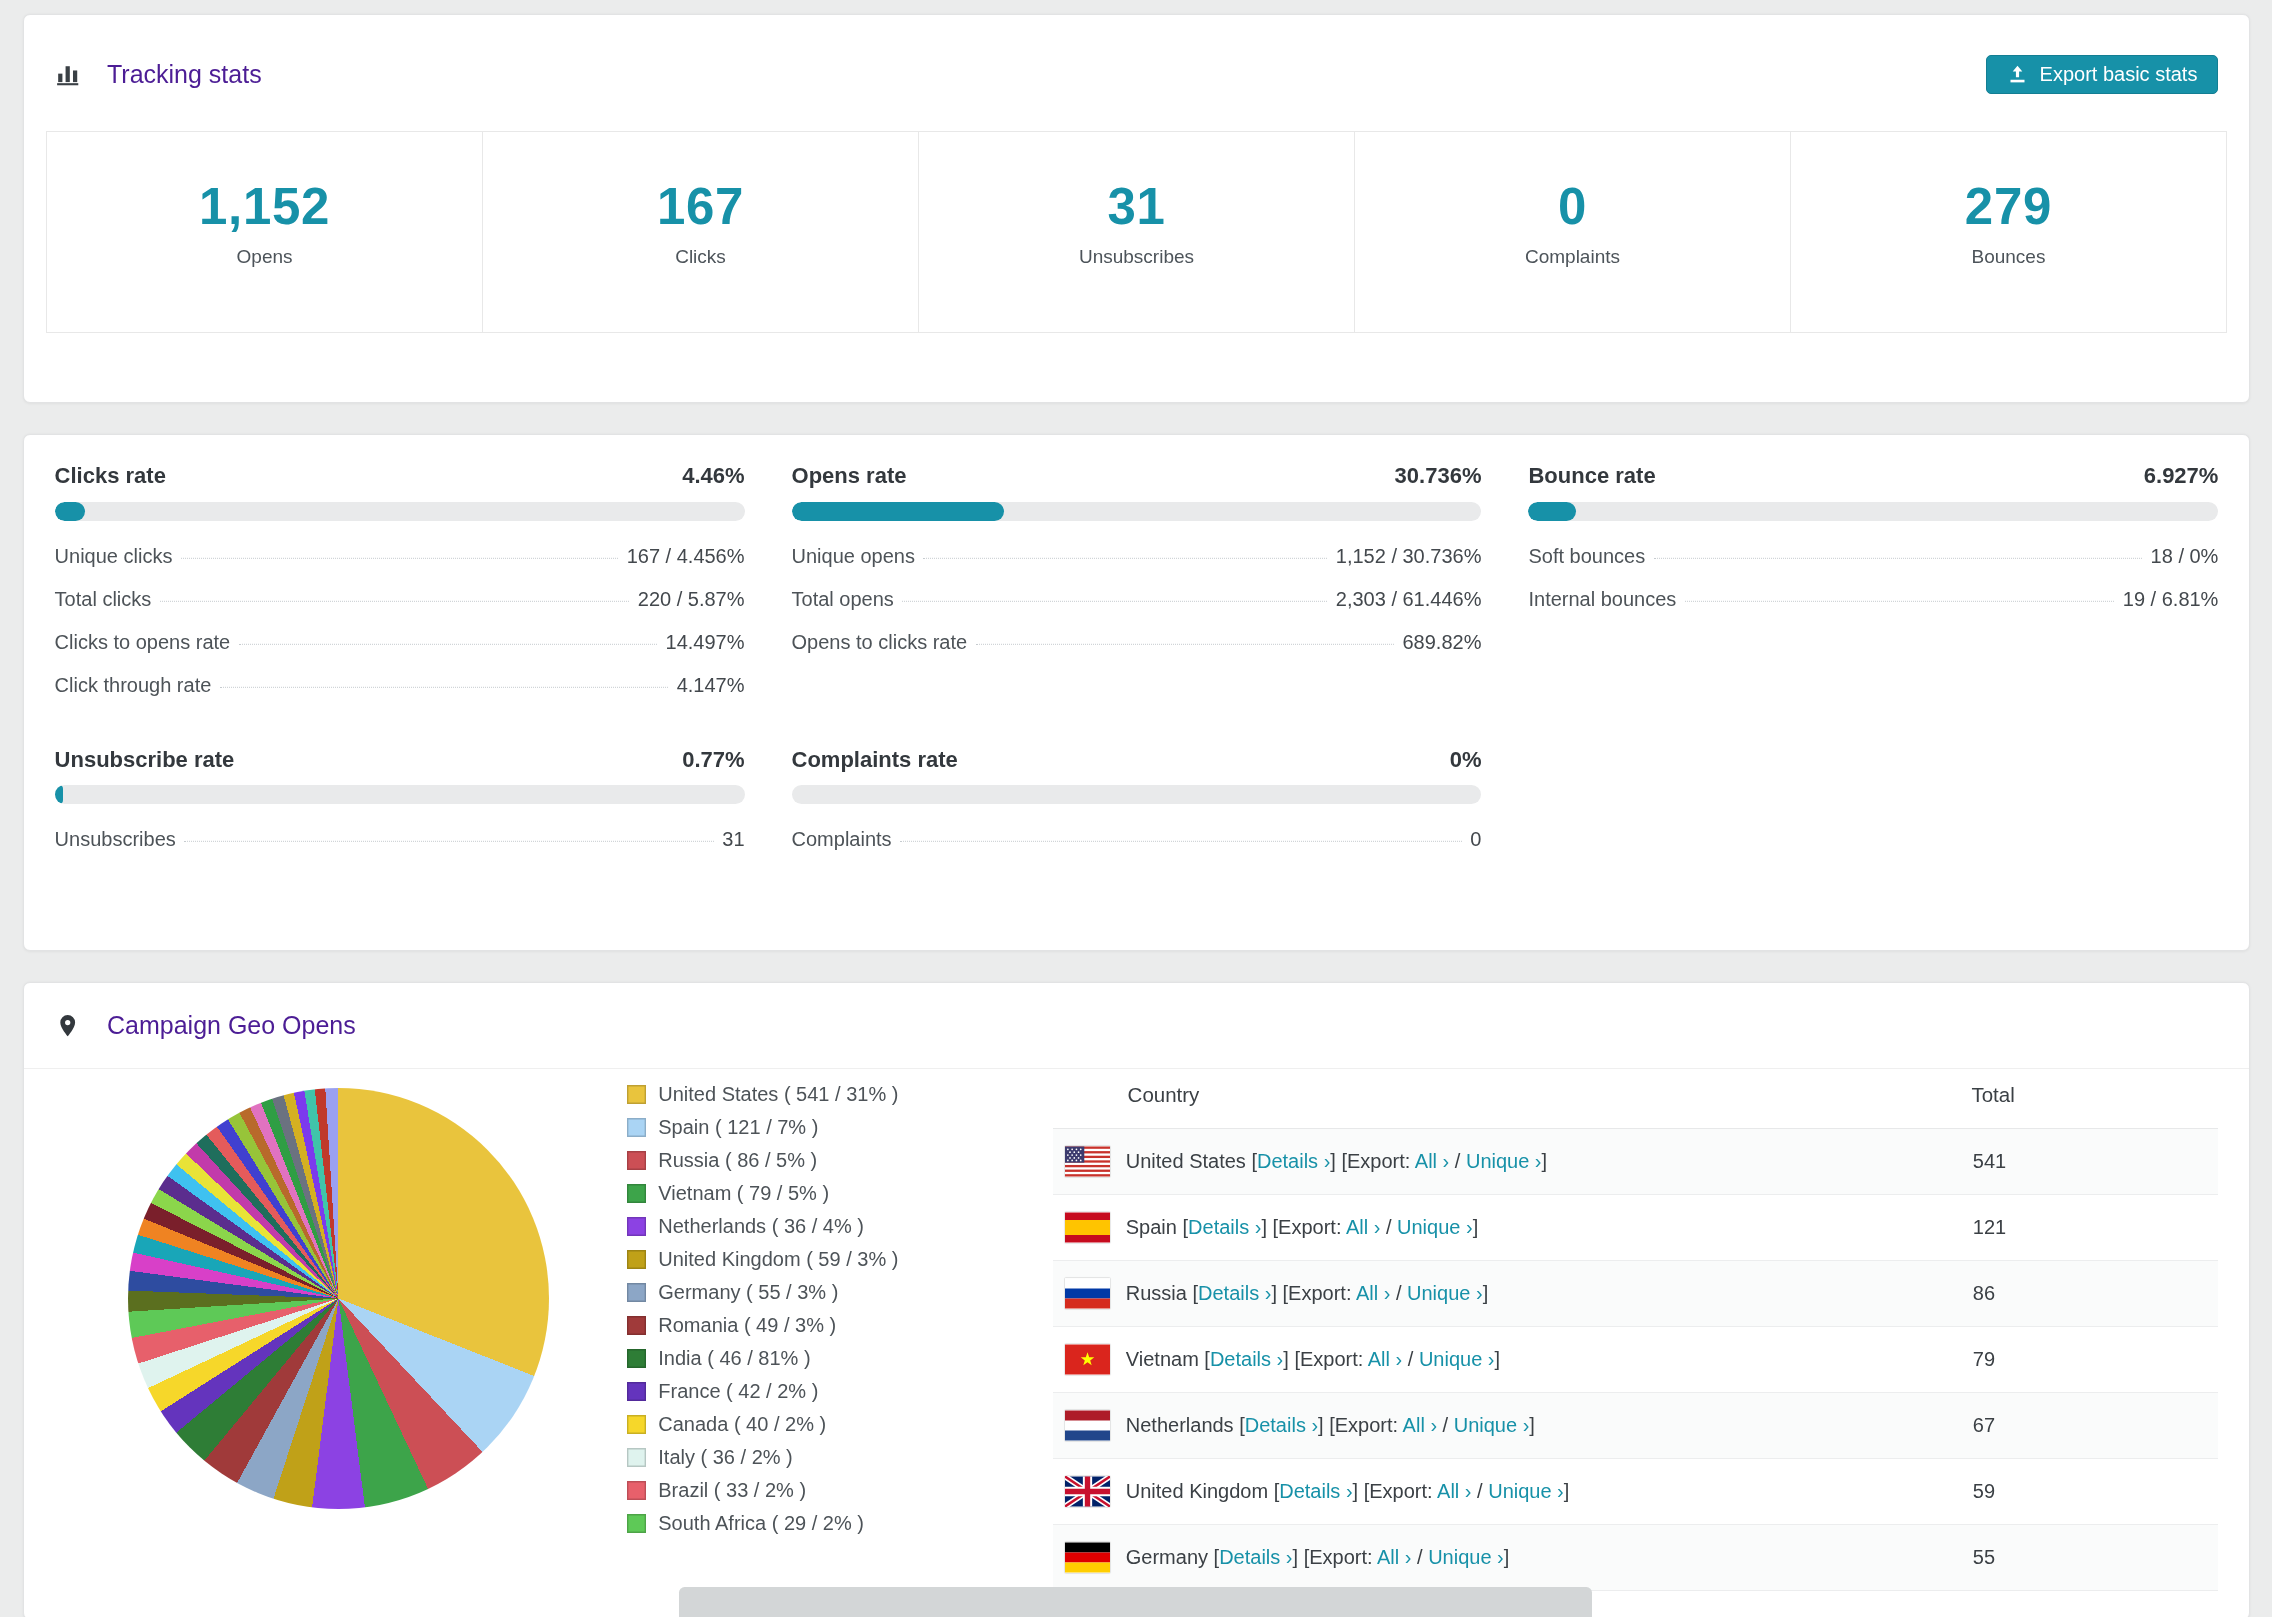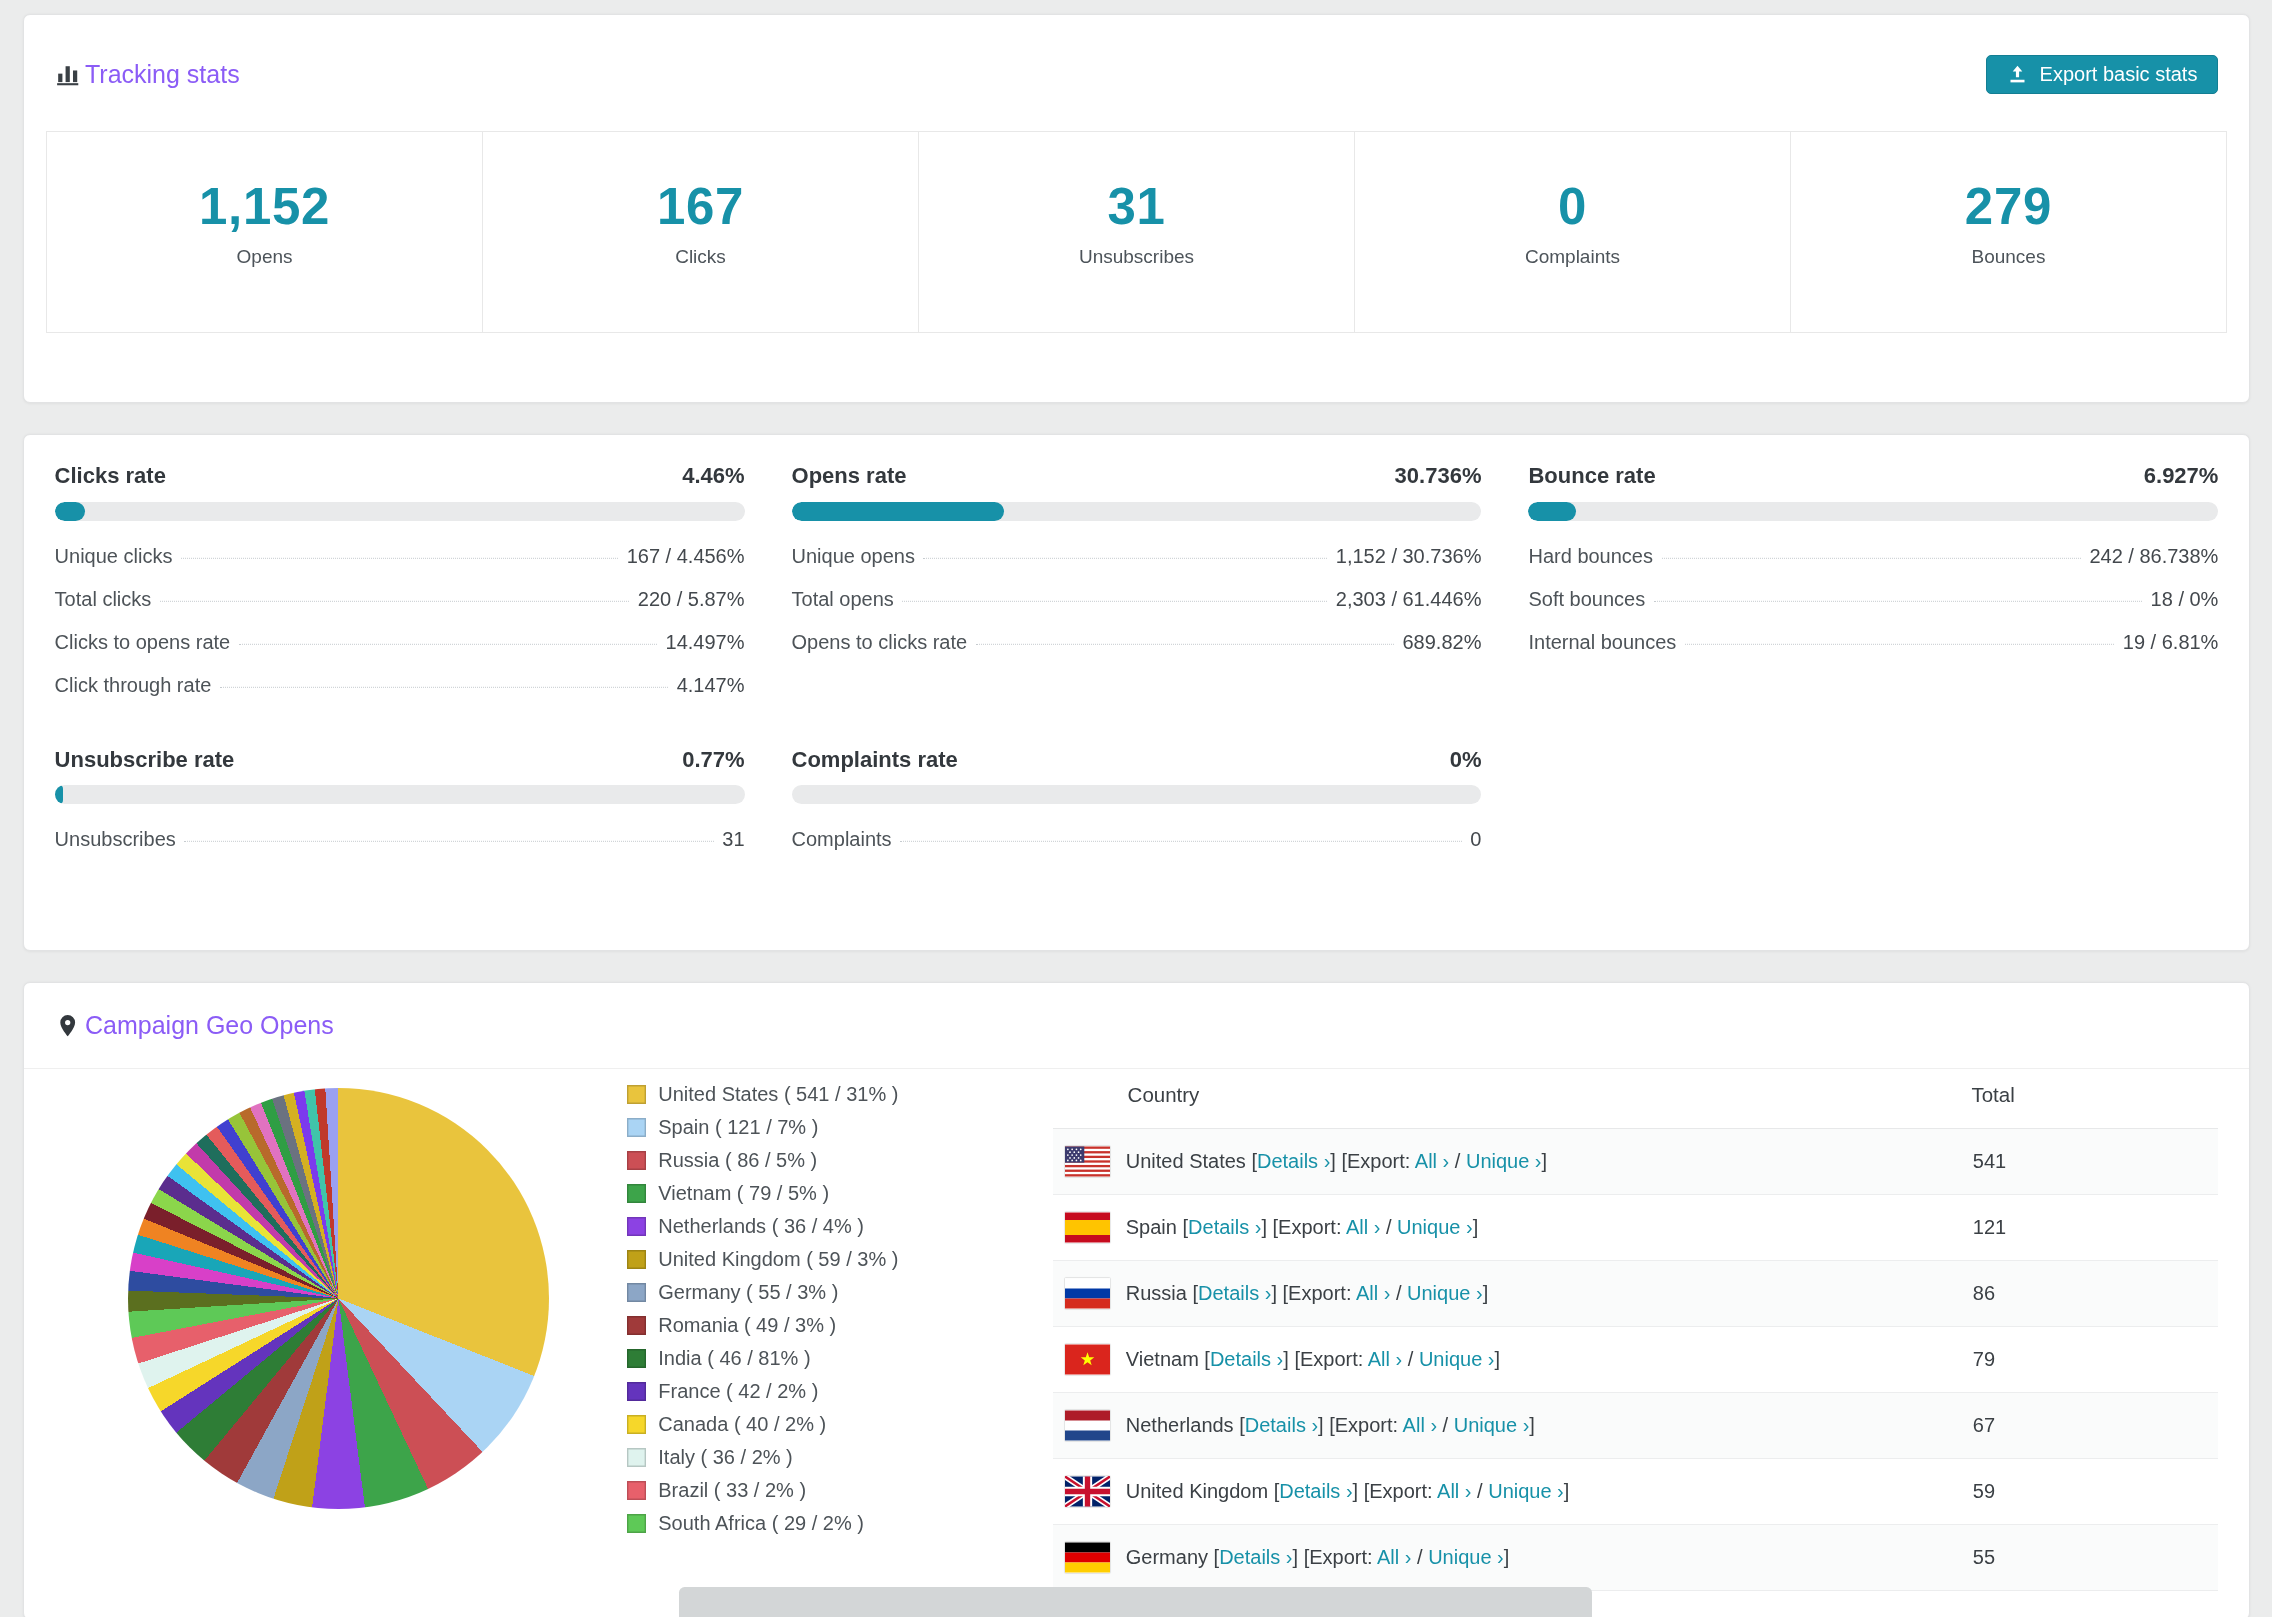--- a/index.html
+++ b/index.html
@@ -13,21 +13,21 @@
   }
   .card {
     background:#fff;
     border:0.7px solid #e2e3e4;
     border-radius:7px;
     margin:0 22.6px;
     box-shadow:0 0.7px 2.8px rgba(0,0,0,.05);
   }
   
   .card-head { display:flex; align-items:center; justify-content:space-between; padding:40px 31px 37px; }
-  .head-title { display:flex; align-items:center; gap:5px; font-size:25px; color:#8b5cf6; }
+  .head-title { display:flex; align-items:center; gap:27px; font-size:25px; color:#4c1d95; }
   .icon-svg { width:25.4px; height:25.4px; display:inline-block; }
   .icon-svg svg { width:100%; height:100%; display:block; }
   .export-btn {
     display:flex; align-items:center; gap:11.3px;
     background:#1791a8; border:0.7px solid #137e93; color:#fff;
     font-size:20px; padding:7px 20px; border-radius:5px; cursor:pointer;
     font-family:inherit;
   }
   .btn-icon { width:21px; height:21px; display:inline-block; }
   .btn-icon svg { width:100%; height:100%; display:block; }
@@ -190,25 +190,20 @@
       </div>
       <div class="rate-panel">
         <div class="rate-head">
           <span class="rate-title">Bounce rate</span>
           <span class="rate-value">6.927%</span>
         </div>
         <div class="bar">
           <div class="bar-fill" style="width: 6.927%; min-width: 8.5px;"></div>
         </div>
         <div class="rows">
-          <div class="srow">
-            <span class="lbl">Hard bounces</span>
-            <span class="leader"></span>
-            <span class="sval">242 / 86.738%</span>
-          </div>
           <div class="srow">
             <span class="lbl">Soft bounces</span>
             <span class="leader"></span>
             <span class="sval">18 / 0%</span>
           </div>
           <div class="srow">
             <span class="lbl">Internal bounces</span>
             <span class="leader"></span>
             <span class="sval">19 / 6.81%</span>
           </div>

